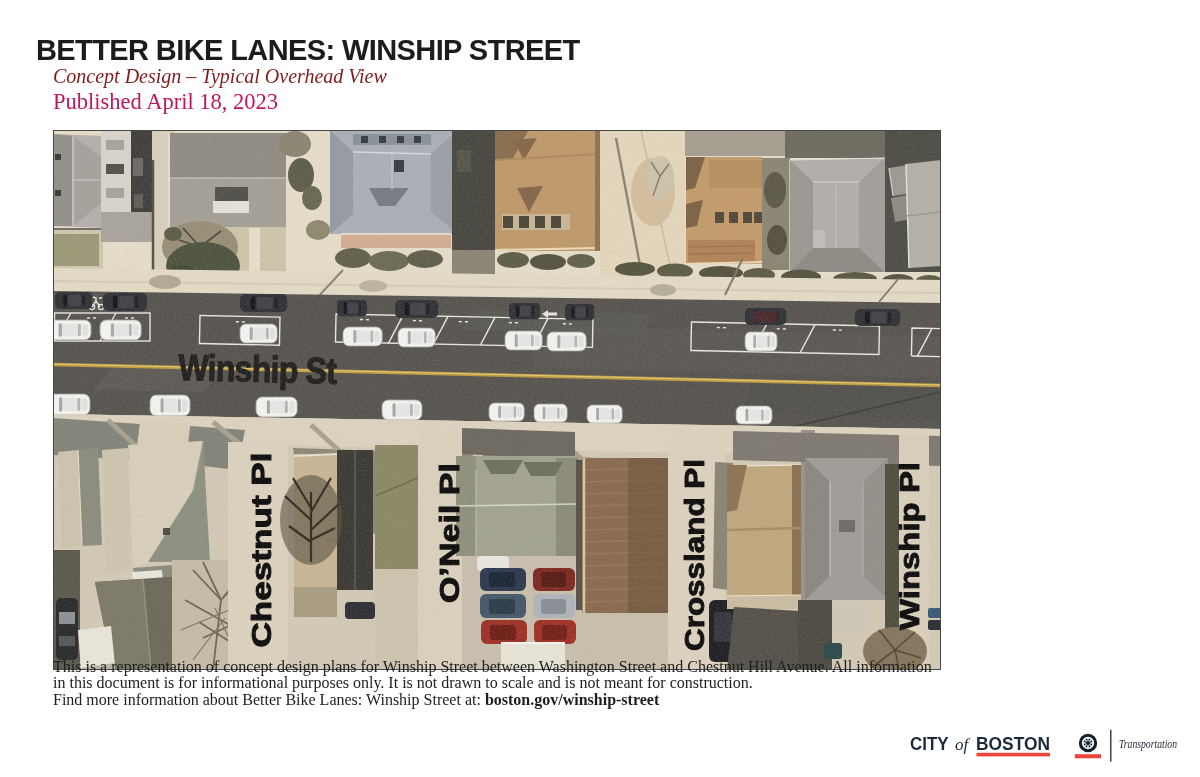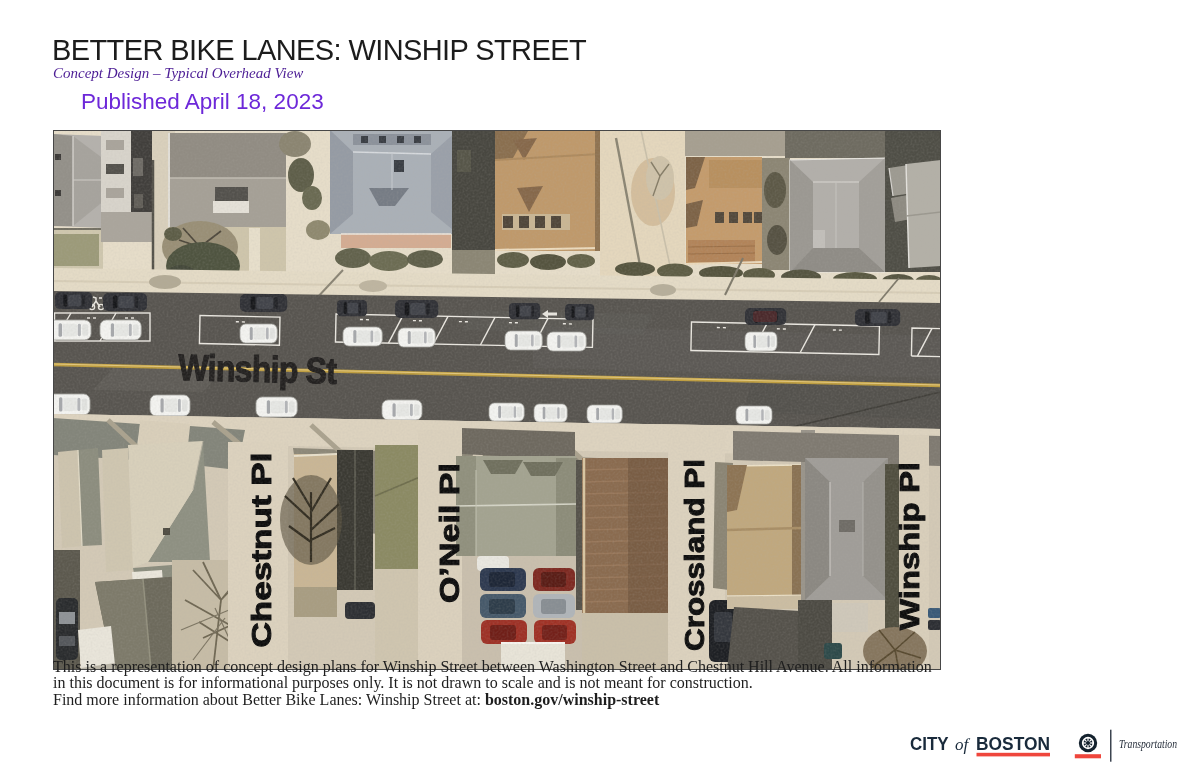--- a/index.html
+++ b/index.html
@@ -1,19 +1,19 @@
 <!DOCTYPE html>
 <html><head>
 <meta charset="utf-8">
 <style>
   html,body{margin:0;padding:0;background:#ffffff;width:1200px;height:777px;overflow:hidden;}
   body{font-family:"Liberation Sans",sans-serif;position:relative;}
-  .title{position:absolute;left:52px;top:34px;font-weight:normal;font-size:29px;letter-spacing:-0.6px;color:#1c1c1c;white-space:nowrap;}
-  .sub1{position:absolute;left:53px;top:65px;font-family:"Liberation Serif",serif;font-style:italic;font-size:15px;color:#4c1d95;white-space:nowrap;}
-  .sub2{position:absolute;left:53px;top:89px;font-family:Liberation Sans, sans-serif;font-size:22.5px;color:#6d28d9;white-space:nowrap;margin-left:28px;}
+  .title{position:absolute;left:36px;top:34px;font-weight:bold;font-size:29px;letter-spacing:-0.6px;color:#1c1c1c;white-space:nowrap;}
+  .sub1{position:absolute;left:53px;top:65px;font-family:"Liberation Serif",serif;font-style:italic;font-size:20px;color:#7f1d1d;white-space:nowrap;}
+  .sub2{position:absolute;left:53px;top:89px;font-family:Liberation Serif, serif;font-size:22.5px;color:#be185d;white-space:nowrap;}
   .photo{position:absolute;left:53px;top:130px;width:888px;height:540px;}
   .caption{position:absolute;left:53px;top:659px;width:1050px;font-family:"Liberation Serif",serif;font-size:16px;line-height:16.3px;color:#1e1e1e;}
   .footer{position:absolute;left:900px;top:725px;width:300px;height:50px;}
 </style>
 </head>
 <body>
 
 <div class="title">BETTER BIKE LANES: WINSHIP STREET</div>
 
 <div class="sub1">Concept Design – Typical Overhead View</div>

